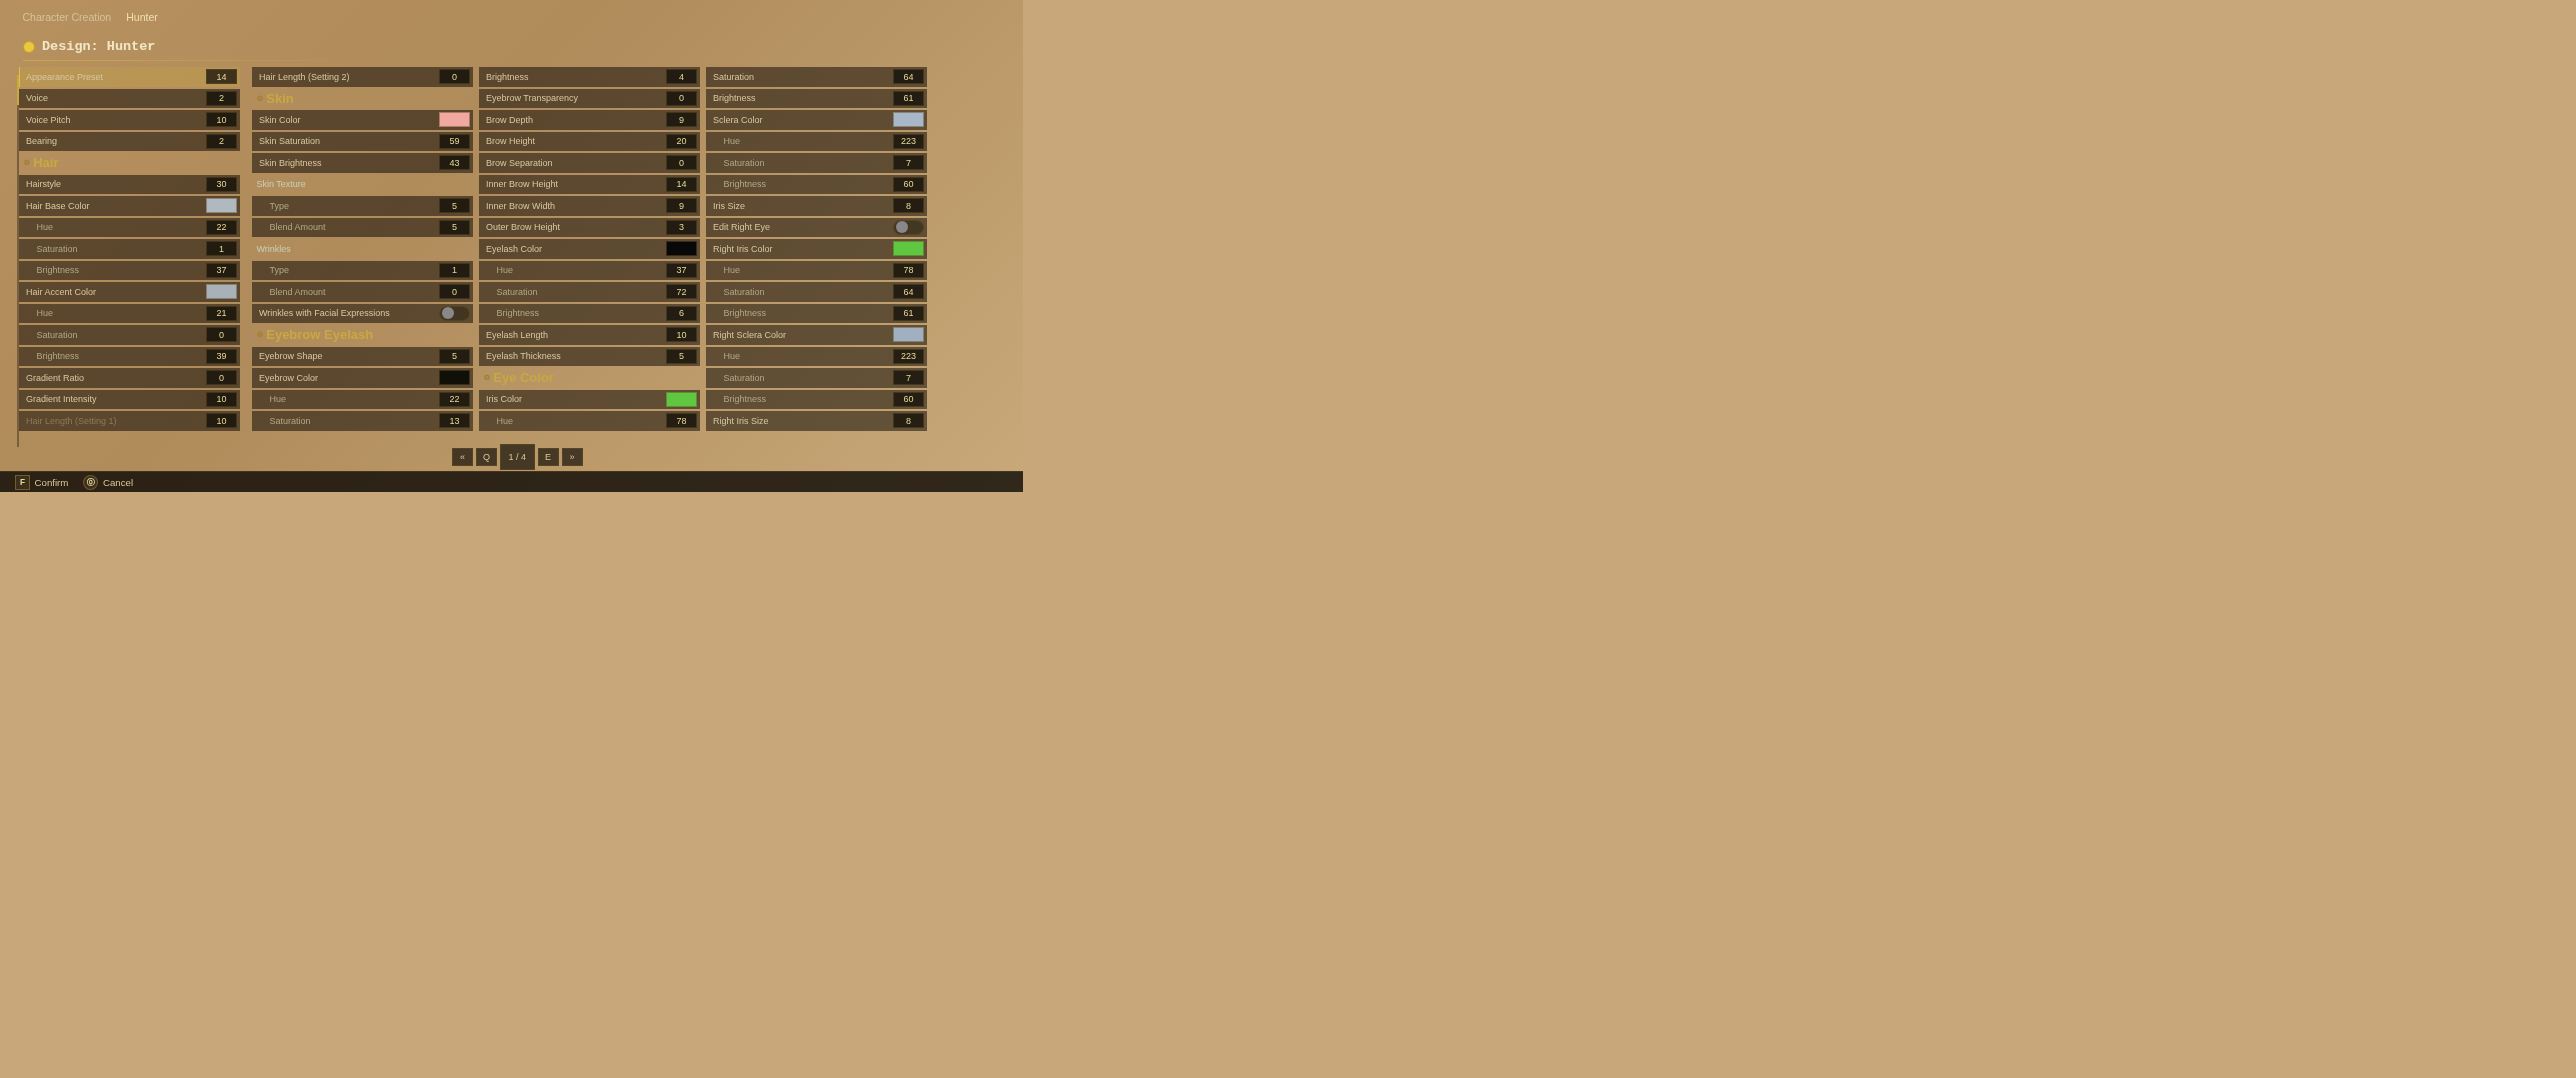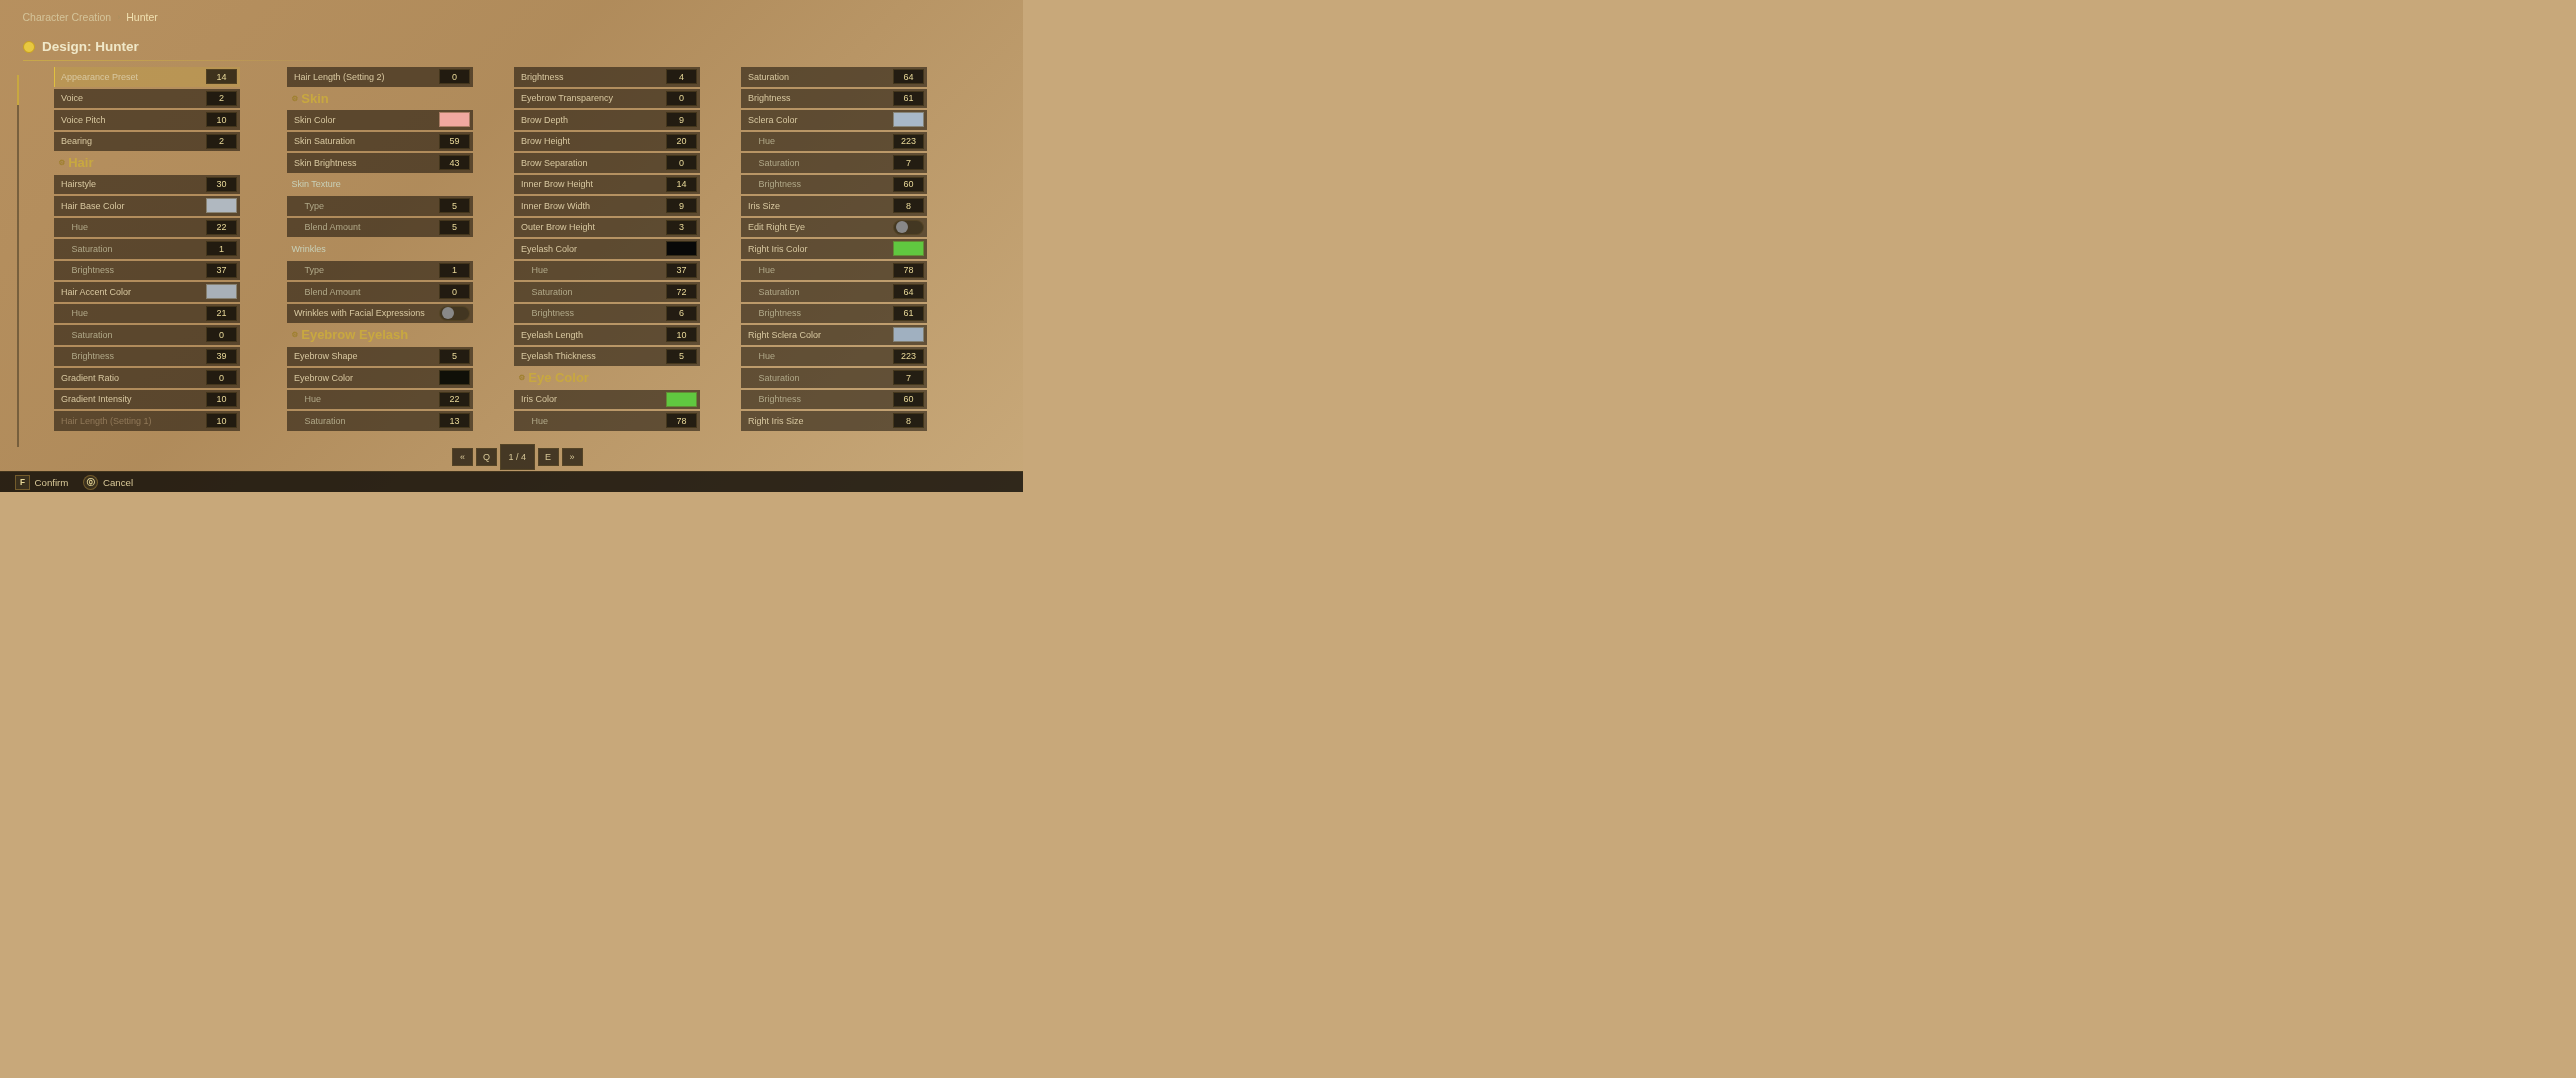--- a/index.html
+++ b/index.html
@@ -54,20 +54,21 @@
     .page-title {
       position: absolute;
       top: 39px;
       left: 22.5px;
       display: flex;
       align-items: center;
       gap: 7.5px;
       font-size: 13.5px;
       color: #f0e8c8;
       font-weight: bold;
+      font-family: Liberation Mono, monospace;
     }
 
     .title-dot {
       width: 12px;
       height: 12px;
       background: #e8c840;
       border-radius: 50%;
       border: 1.5px solid #c8a020;
     }
 
@@ -91,21 +92,20 @@
       display: flex;
       gap: 0;
     }
 
     
     .col {
       display: flex;
       flex-direction: column;
       gap: 2px;
       min-width: 221px;
-      padding-left: 35px;
     }
 
     .col-1 { width: 221px; }
     .col-2 { width: 180px; margin-left: 12px; }
     .col-3 { width: 180px; margin-left: 6px; }
     .col-4 { width: 180px; margin-left: 6px; }
 
     
     .row-item {
       display: flex;

